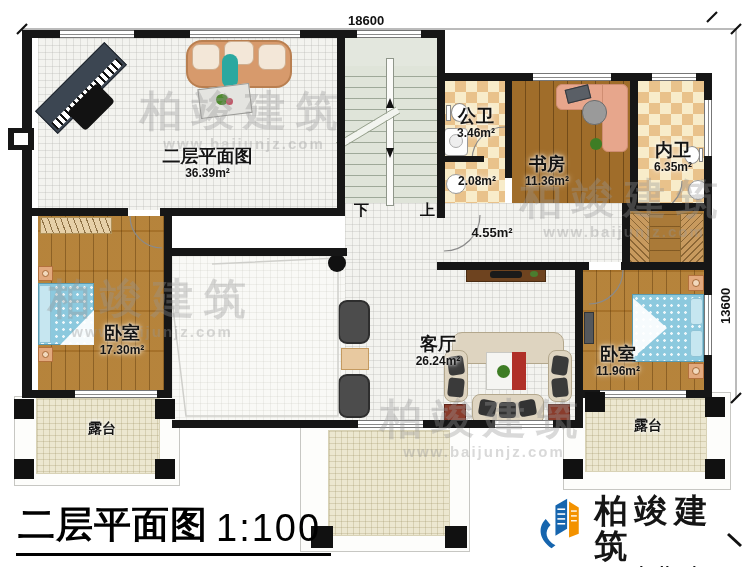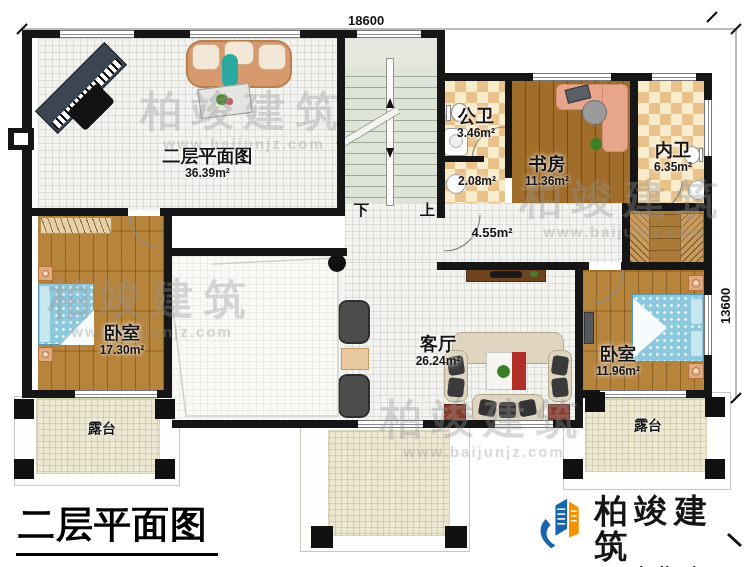--- a/index.html
+++ b/index.html
@@ -292,20 +292,21 @@
   </div>
   <div class="abs room-label small-label" style="left:72px;top:420px;width:60px;">
     <div class="rname">露台</div>
   </div>
   <div class="abs room-label small-label" style="left:618px;top:417px;width:60px;">
     <div class="rname">露台</div>
   </div>
 
   <div class="abs titleblock">
     <span class="title-cn">二层平面图</span>
+    <span class="title-scale">1:100</span>
   </div>
 
   <div class="abs logoblock">
     <svg width="52" height="58" viewBox="0 0 52 58">
       <path d="M16 55 C4 47 1 34 10 25 L15 31 C8 38 10 46 20 52 Z" fill="#1665ae"></path>
       <polygon points="20,11 32,4 32,35 20,42" fill="#1665ae"></polygon>
       <g fill="#fff">
         <rect x="22" y="14" width="8" height="1.6"></rect>
         <rect x="22" y="19" width="8" height="1.6"></rect>
         <rect x="22" y="24" width="8" height="1.6"></rect>

